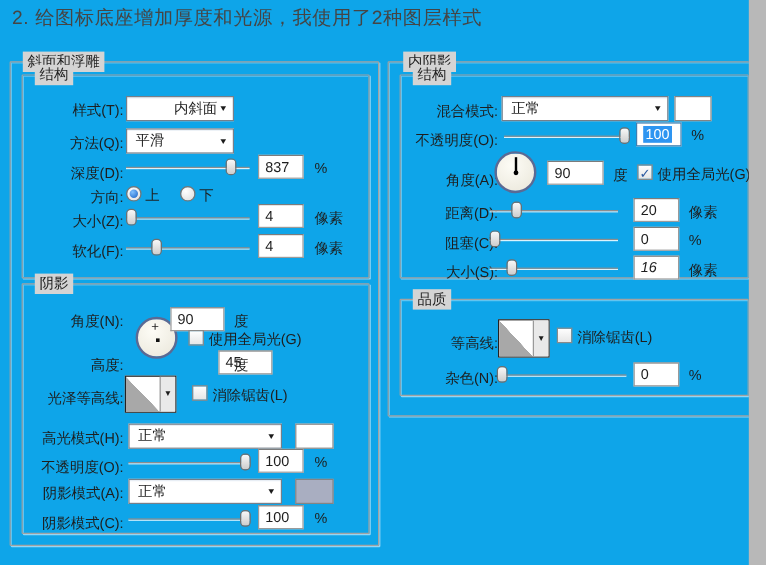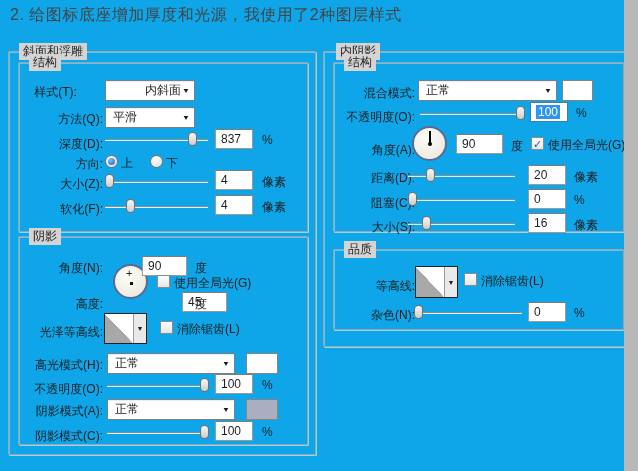--- a/index.html
+++ b/index.html
@@ -76,21 +76,21 @@
   <div class="abs title" style="left:10px;top:5px;">2. 给图标底座增加厚度和光源，我使用了2种图层样式</div>
 
   <div class="groupbox" style="left:8px;top:51px;width:306px;height:402px;">
     <span class="legend" style="left:10px;">斜面和浮雕</span>
   </div>
 
   <div class="groupbox" style="left:18px;top:62px;width:288px;height:168px;">
     <span class="legend" style="left:10px;">结构</span>
   </div>
 
-  <span class="lbl lbl-l" style="top:84px;text-align:center;">样式(T):</span>
+  <span class="lbl lbl-l" style="top:84px;">样式(T):</span>
   <div class="dropdown" style="left:105px;top:80px;width:90px;padding-left:39px;">
     <span class="dd-text">内斜面</span>
     <span class="dd-arrow">▼</span>
   </div>
 
   <span class="lbl lbl-l" style="top:111px;">方法(Q):</span>
   <div class="dropdown" style="left:105px;top:107px;width:90px;">
     <span class="dd-text">平滑</span>
     <span class="dd-arrow">▼</span>
   </div>
@@ -232,21 +232,21 @@
     <span class="thumb" style="left: calc(4% - 4px);"></span>
   </div>
   <div class="valuebox" style="left:528px;top:189px;width:38px;"><span>0</span></div>
   <span class="unit" style="left:574px;top:193px;">%</span>
 
   <span class="lbl lbl-r" style="top:219px;">大小(S):</span>
   <div class="slider" style="left:408px;top:216px;width:107px;">
     <span class="track"></span>
     <span class="thumb" style="left: calc(17% - 4px);"></span>
   </div>
-  <div class="valuebox" style="left:528px;top:213px;width:38px;"><span>16</span></div>
+  <div class="valuebox" style="left:528px;top:213px;width:38px;font-style:italic;"><span>16</span></div>
   <span class="unit" style="left:574px;top:217px;">像素</span>
 
   <div class="groupbox" style="left:333px;top:249px;width:289px;height:79px;">
     <span class="legend" style="left:10px;">品质</span>
   </div>
 
   <span class="lbl lbl-r" style="top:278px;">等高线:</span>
   <div class="contour" style="left:415px;top:266px;width:43px;height:32px;">
     <span class="contour-thumb"></span>
     <span class="contour-arrow">

